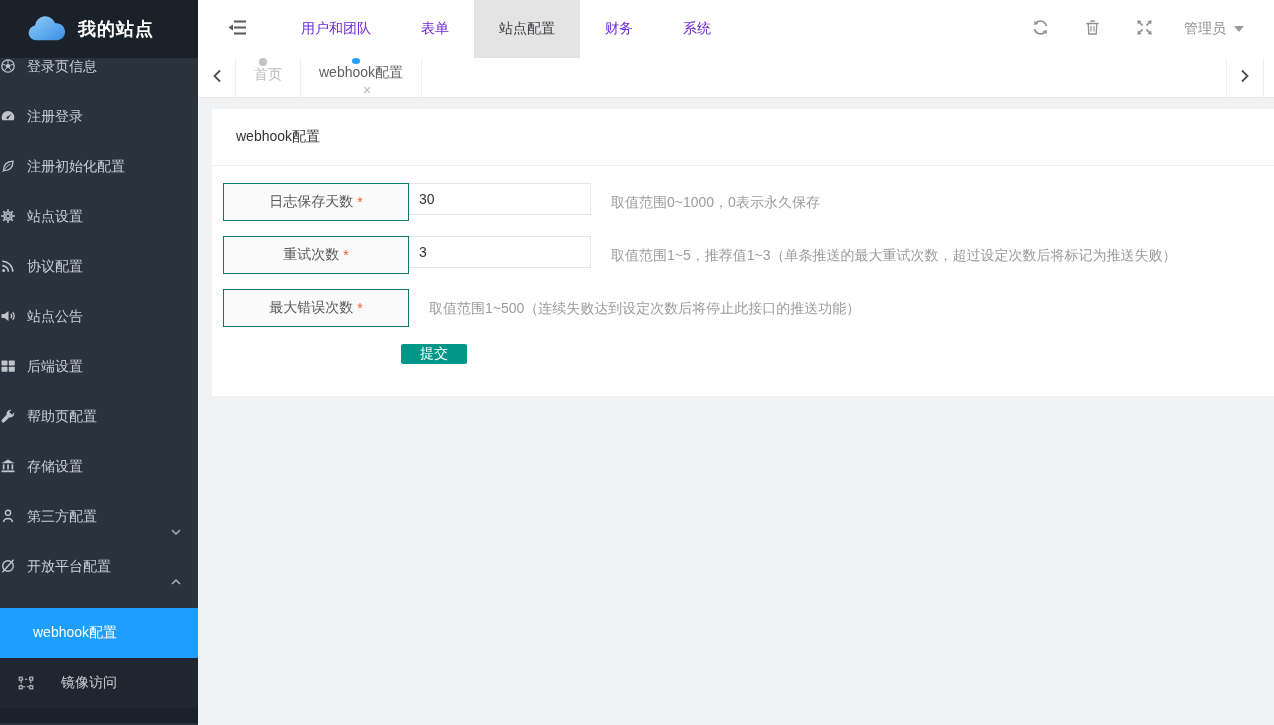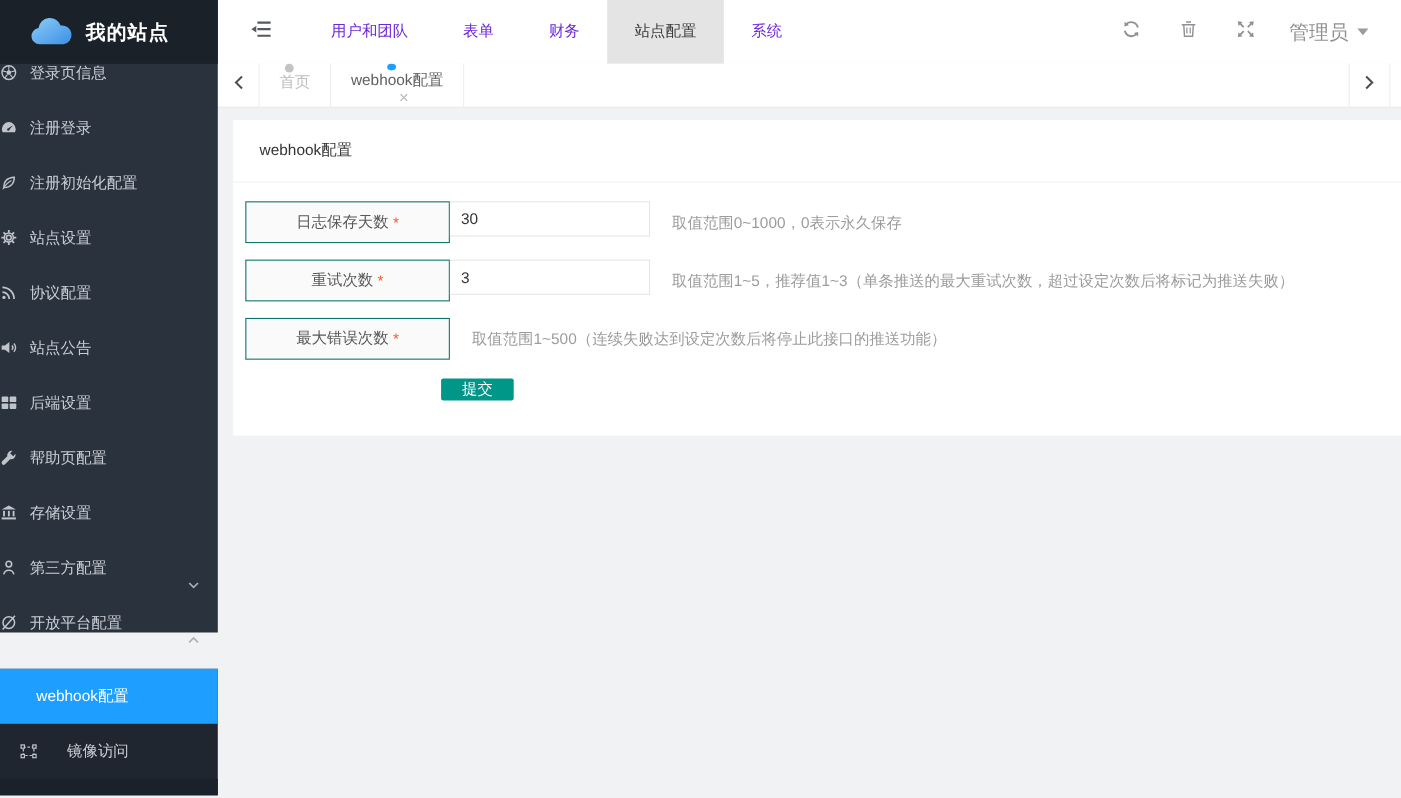--- a/index.html
+++ b/index.html
@@ -1,19 +1,19 @@
 <!DOCTYPE html>
 <html><head>
 <meta charset="utf-8">
 <style>
   * { margin:0; padding:0; box-sizing:border-box; }
   html,body { width:1274px; height:725px; overflow:hidden; font-family:"Liberation Sans","DejaVu Sans",sans-serif; background:#f1f2f3; }
 
   
-  .sidebar { position:absolute; left:0; top:0; width:198px; height:575px; background:#2a323d; z-index:5; }
+  .sidebar { position:absolute; left:0; top:0; width:198px; height:725px; background:#2a323d; z-index:5; }
   .logo { height:58px; background:#1a2128; display:flex; align-items:center; padding-left:26px; }
   .logo-cloud { width:40px; height:27px; margin-right:12px; }
   .logo-title { color:#ffffff; font-size:18px; font-weight:bold; letter-spacing:1px; }
   .side-menu { }
   .side-item { position:relative; height:50px; display:flex; color:#c9ced5; font-size:14px; cursor:pointer; }
   .side-icon { width:16px; height:16px; display:inline-flex; margin-right:11px; color:#bfc4cb; flex:none; }
   .side-icon svg { width:16px; height:16px; }
   .side-caret { position:absolute; right:15px; top:17px; width:14px; height:14px; color:#aab0b8; }
   .side-caret svg { width:14px; height:14px; }
   .side-sub { background:#20262f; }
@@ -26,21 +26,21 @@
   
   .header { position:absolute; left:198px; top:0; right:0; height:58px; background:#ffffff; display:flex; align-items:stretch; }
   .fold-btn { width:78px; display:flex; align-items:center; justify-content:center; color:#55585c; cursor:pointer; }
   .fold-btn svg { width:19px; height:17px; }
   .top-nav { display:flex; }
   .top-nav-item { padding:0 25px; display:flex; align-items:center; font-size:14px; color:#6d28d9; cursor:pointer; }
   .top-nav-item.active { background:#e4e4e4; color:#3c3d40; }
   .header-right { margin-left:auto; display:flex; align-items:stretch; }
   .header-icon { width:52px; display:flex; align-items:center; justify-content:center; color:#8f9094; cursor:pointer; }
   .header-icon svg { width:17px; height:17px; }
-  .user-box { display:flex; align-items:center; padding:0 30px 0 14px; color:#8f9094; font-size:18px; cursor:pointer; }
+  .user-box { display:flex; align-items:center; padding:0 30px 0 14px; color:#8f9094; font-size:14px; cursor:pointer; }
   .caret-down { width:0; height:0; border-left:5px solid transparent; border-right:5px solid transparent; border-top:6px solid #9a9b9e; margin-left:8px; }
 
   
   .tabbar { position:absolute; left:198px; top:58px; right:0; height:40px; background:#ffffff; border-bottom:1px solid #e8e8e8; display:flex; align-items:stretch; }
   .tab-arrow { width:38px; display:flex; align-items:center; justify-content:center; color:#4a4d52; cursor:pointer; }
   .tab-arrow svg { width:12px; height:14px; }
   .tab-arrow.left { border-right:1px solid #eeeeee; }
   .tab-arrow.right { border-left:1px solid #eeeeee; border-right:1px solid #eeeeee; margin-left:auto; }
   .tab-item { display:flex; align-items:center; padding:0 18px; border-right:1px solid #eeeeee; font-size:14px; color:#bcbcbe; cursor:pointer;flex-direction:column; }
   .tab-item.active { color:#5f6063; }
@@ -235,22 +235,22 @@
   <div class="fold-btn">
     <span>
       <svg viewBox="0 0 19 17" fill="none" stroke="currentColor" stroke-width="2">
         <path d="M6,2.5 L18,2.5 M6,8.5 L18,8.5 M6,14.5 L18,14.5"></path>
         <polygon points="0.5,8.5 5,5.5 5,11.5" fill="currentColor" stroke="none"></polygon>
       </svg></span>
   </div>
   <div class="top-nav">
     <div class="top-nav-item">用户和团队</div>
     <div class="top-nav-item">表单</div>
+    <div class="top-nav-item active">站点配置</div>
     <div class="top-nav-item">财务</div>
-    <div class="top-nav-item active">站点配置</div>
     <div class="top-nav-item">系统</div>
   </div>
   <div class="header-right">
     <div class="header-icon">
       <span>
         <svg viewBox="0 0 17 17" fill="none" stroke="currentColor" stroke-width="1.7">
           <path d="M14.4,7 A6.2,6.2 0 0 0 3.4,4.6"></path>
           <polygon points="2.3,1.8 2.3,6 6.3,5" fill="currentColor" stroke="none"></polygon>
           <path d="M2.6,10 A6.2,6.2 0 0 0 13.6,12.4"></path>
           <polygon points="14.7,15.2 14.7,11 10.7,12" fill="currentColor" stroke="none"></polygon>

